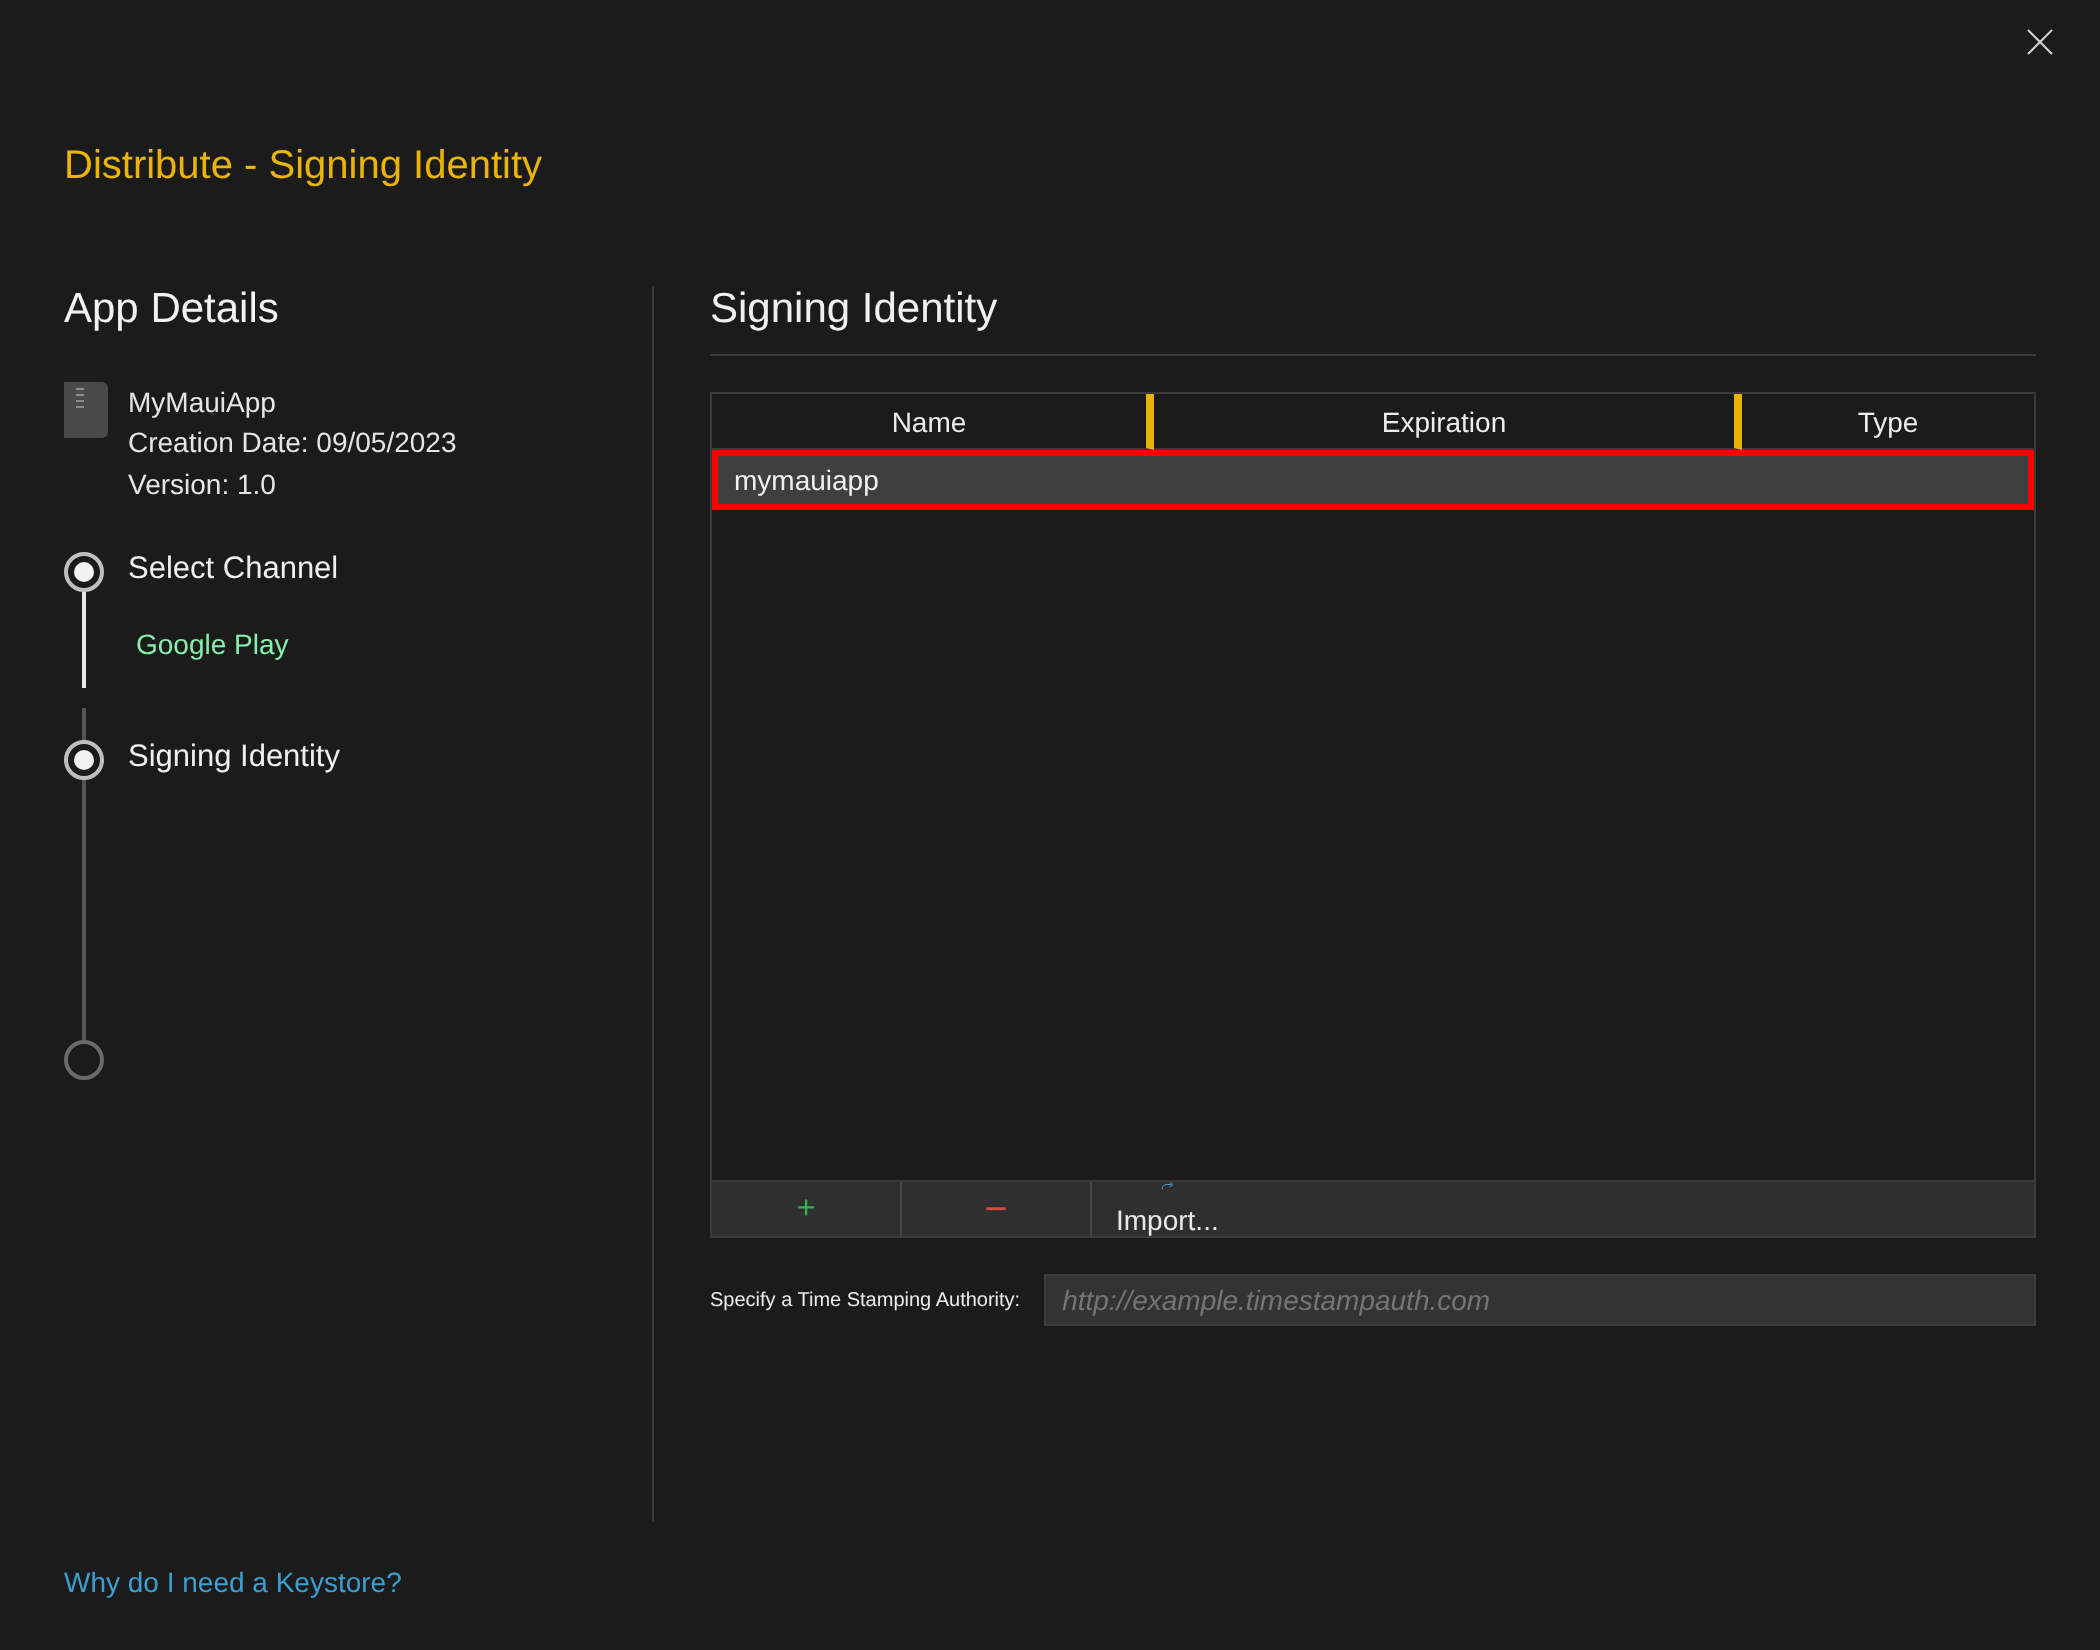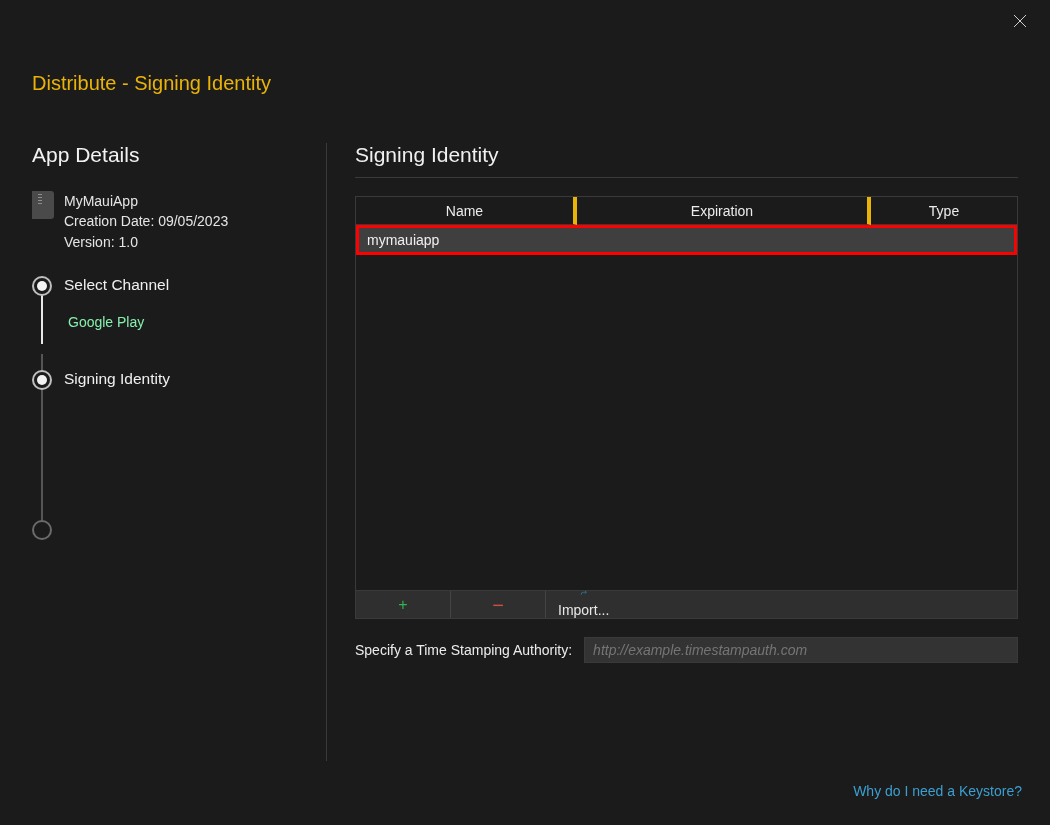--- a/index.html
+++ b/index.html
@@ -194,35 +194,35 @@
     .tool:last-child { border-right:none; flex-shrink:0;}
     .tool.import { width: auto; padding: 0 12px; flex-direction: column;}
     .plus { color: #36b24a; font-size: 16px; line-height:1;}
     .minus { color: #d14b3e; font-size: 20px; line-height:1; font-weight:400;}
     .ts-row {
       display: flex;
       align-items: center;
       gap: 12px;
       margin-top: 18px;
     }
-    .ts-label { font-size: 14px; color: #ececec; }
+    .ts-label { font-size: 10px; color: #ececec; }
     .ts-input {
       flex: 1;
       height: 26px;
       background: #333;
       border: 1px solid #3a3a3a;
       color: #a8a8a8;
       font-size: 14px;
       padding: 0 8px;
       font-style: italic;
     }
     .footer {
       display: flex;
       align-items: center;
-      justify-content: flex-end;
+      justify-content: space-between;
       padding: 22px 28px 26px 32px;
       gap: 44px;
     }
     .help-link {
       color: #3b9fd1;
       font-size: 14px;
       cursor: pointer;
     }
     .buttons { display: flex; gap: 10px; }
     .btn {

